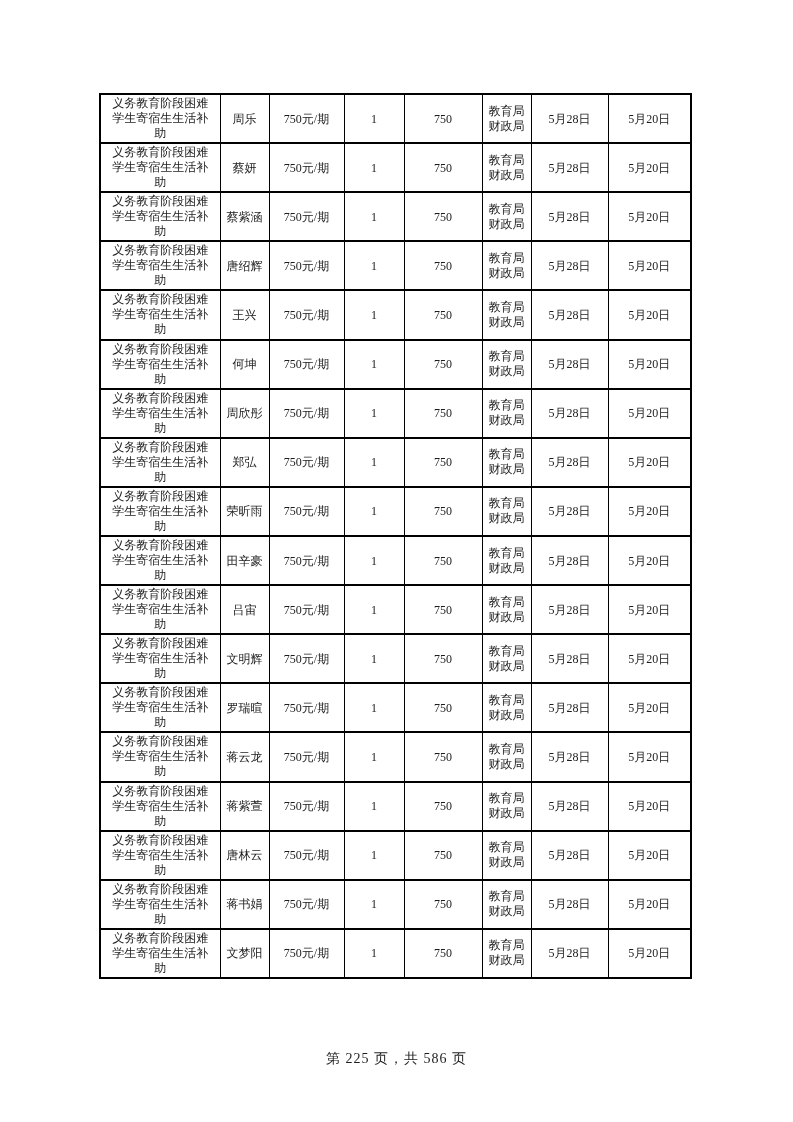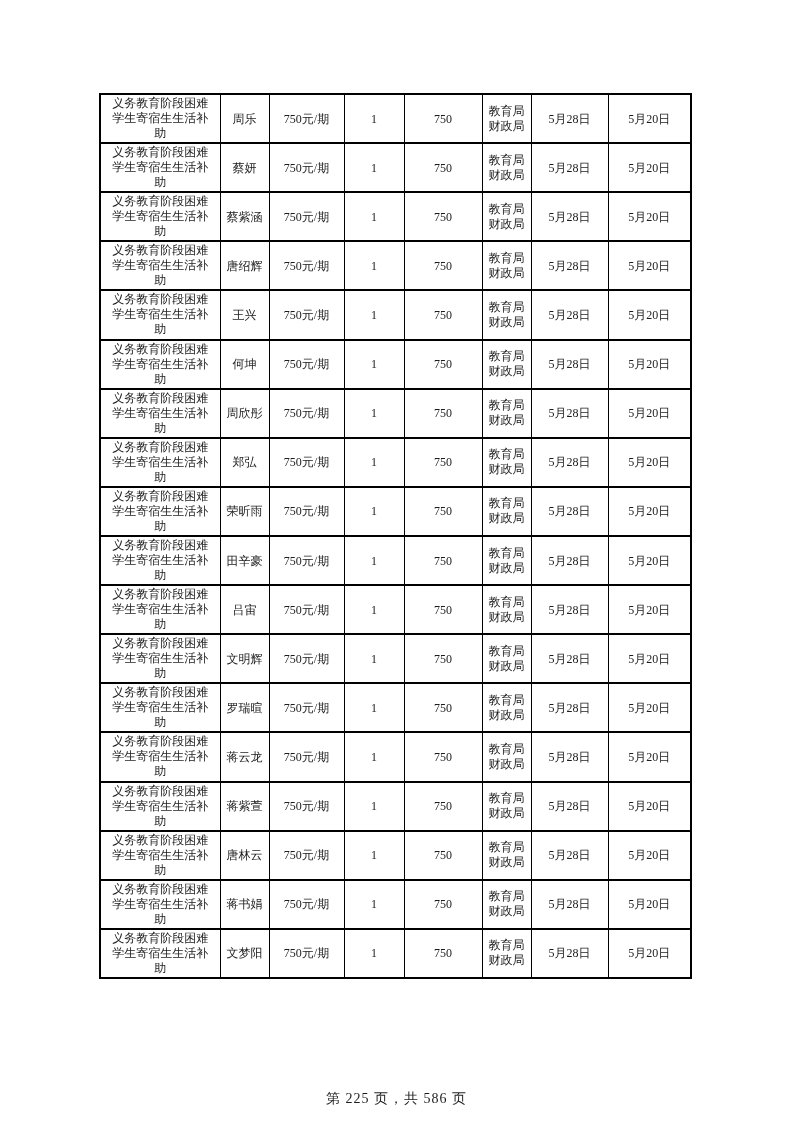--- a/index.html
+++ b/index.html
@@ -48,21 +48,20 @@
   }
   .footer {
     position: absolute;
     left: 0;
     top: 1050px;
     width: 100%;
     text-align: center;
     font-size: 14px;
     letter-spacing: 1px;
     color: #1c1c1c;
-    margin-top: 40px;
   }
 </style>
 </head>
 <body>
 
 <div class="page">
 
   <table class="grid">
     <colgroup>
       <col style="width:120px">

